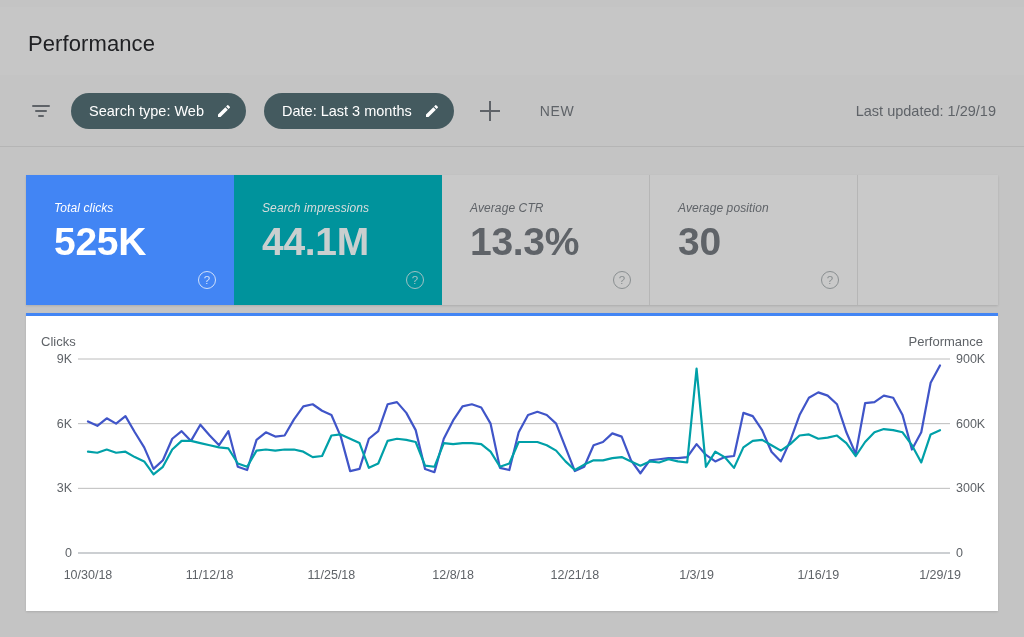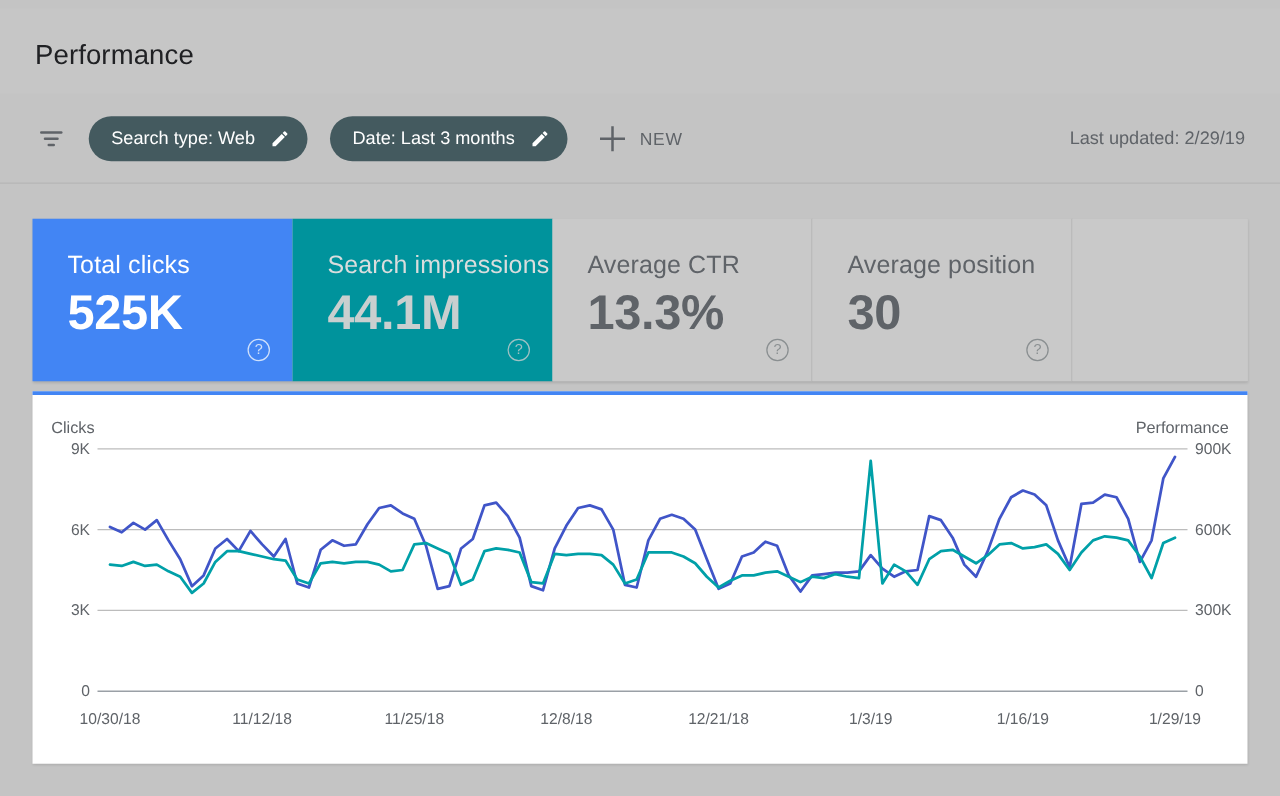--- a/index.html
+++ b/index.html
@@ -72,20 +72,21 @@
     position: relative;
     flex: 0 0 auto;
   }
   .chip .pencil svg { display:block; }
 
   .new-btn {
     display: flex; align-items: center;
     margin-left: 26px;
     cursor: pointer;
     color: #5f6368;
+    gap: 28px;
   }
   .new-btn .plus {
     position: relative;
     width: 20px; height: 20px;
     margin-right: 12px;
   }
   .new-btn .plus::before, .new-btn .plus::after {
     content: ""; position: absolute; background: #5f6368;
   }
   .new-btn .plus::before { left: 0; top: 9px; width: 20px; height: 2px; }
@@ -114,21 +115,21 @@
   }
   .card.blue  { background: #4285f4; }
   .card.teal  { background: #0097a7; background: #00939c; }
   .card.plain { background: #c9c9c9; border-right: 1px solid #b6b6b6; }
   .card.empty { background: #c9c9c9; flex: 1 1 auto; width: auto; border-right: none; }
   .card.blue .card-label { color: #ffffff; }
   .card.blue .card-value { color: #ffffff; }
   .card.teal .card-label { color: #d9dddd; }
   .card.teal .card-value { color: #c9cfcf; }
   .card-label {
-    font-size: 20px; color: #5f6368; letter-spacing: .1px;
+    font-size: 12px; color: #5f6368; letter-spacing: .1px; font-style: italic;
   }
   .card-value {
     margin-top: 7px;
     font-size: 39px; font-weight: 700; color: #5f6368;
     letter-spacing: -0.3px; line-height: 1.05;
   }
   .help-icon {
     position: absolute; right: 18px; bottom: 16px;
     width: 18px; height: 18px; border-radius: 50%;
     border: 1.4px solid #8a8f91;
@@ -199,21 +200,21 @@
           <path fill="#ffffff" d="M3 17.25V21h3.75L17.81 9.94l-3.75-3.75L3 17.25zM20.71 7.04a1 1 0 0 0 0-1.41l-2.34-2.34a1 1 0 0 0-1.41 0l-1.83 1.83 3.75 3.75 1.83-1.83z"></path>
         </svg>
       </span>
     </div>
 
     <div class="new-btn">
       <span class="plus"></span>
       <span class="lbl">NEW</span>
     </div>
 
-    <div class="last-updated">Last updated: 2/29/19</div>
+    <div class="last-updated">Last updated: 1/29/19</div>
   </div>
 
   <div class="cards">
 
     <div class="card blue">
       <div class="card-label">Total clicks</div>
       <div class="card-value">525K</div>
       <div class="help-icon">?</div>
     </div>
 

